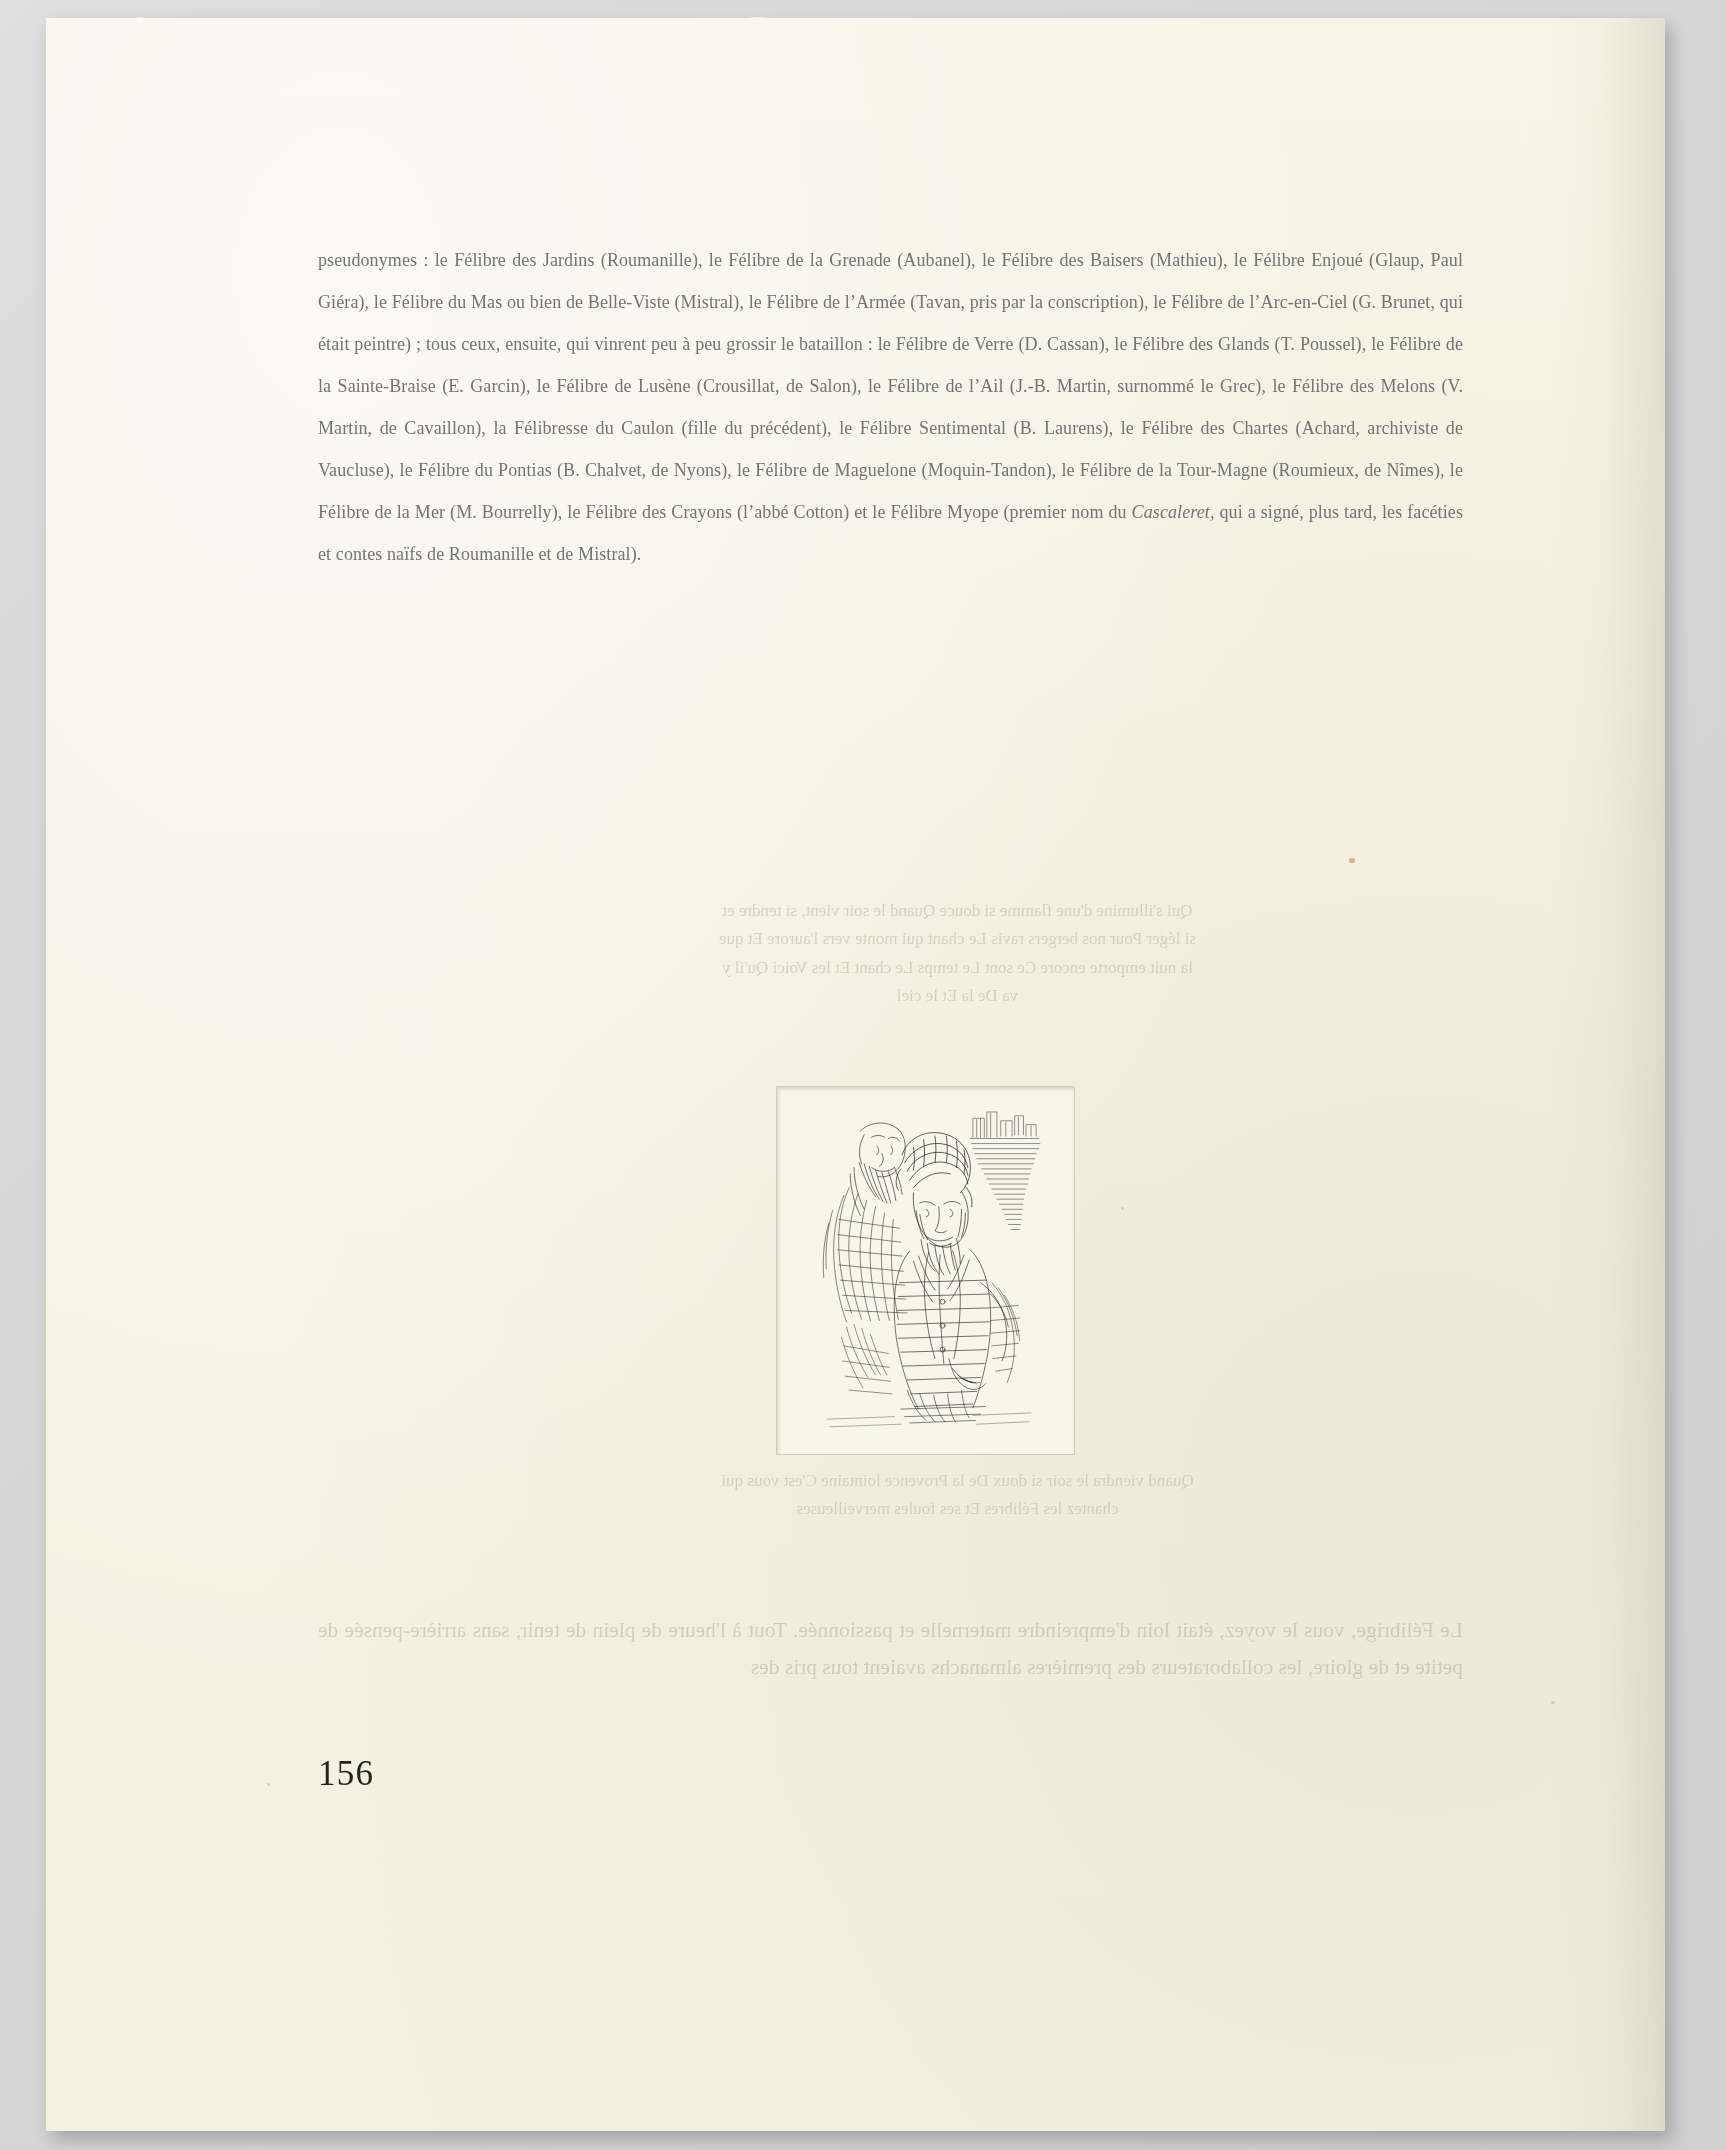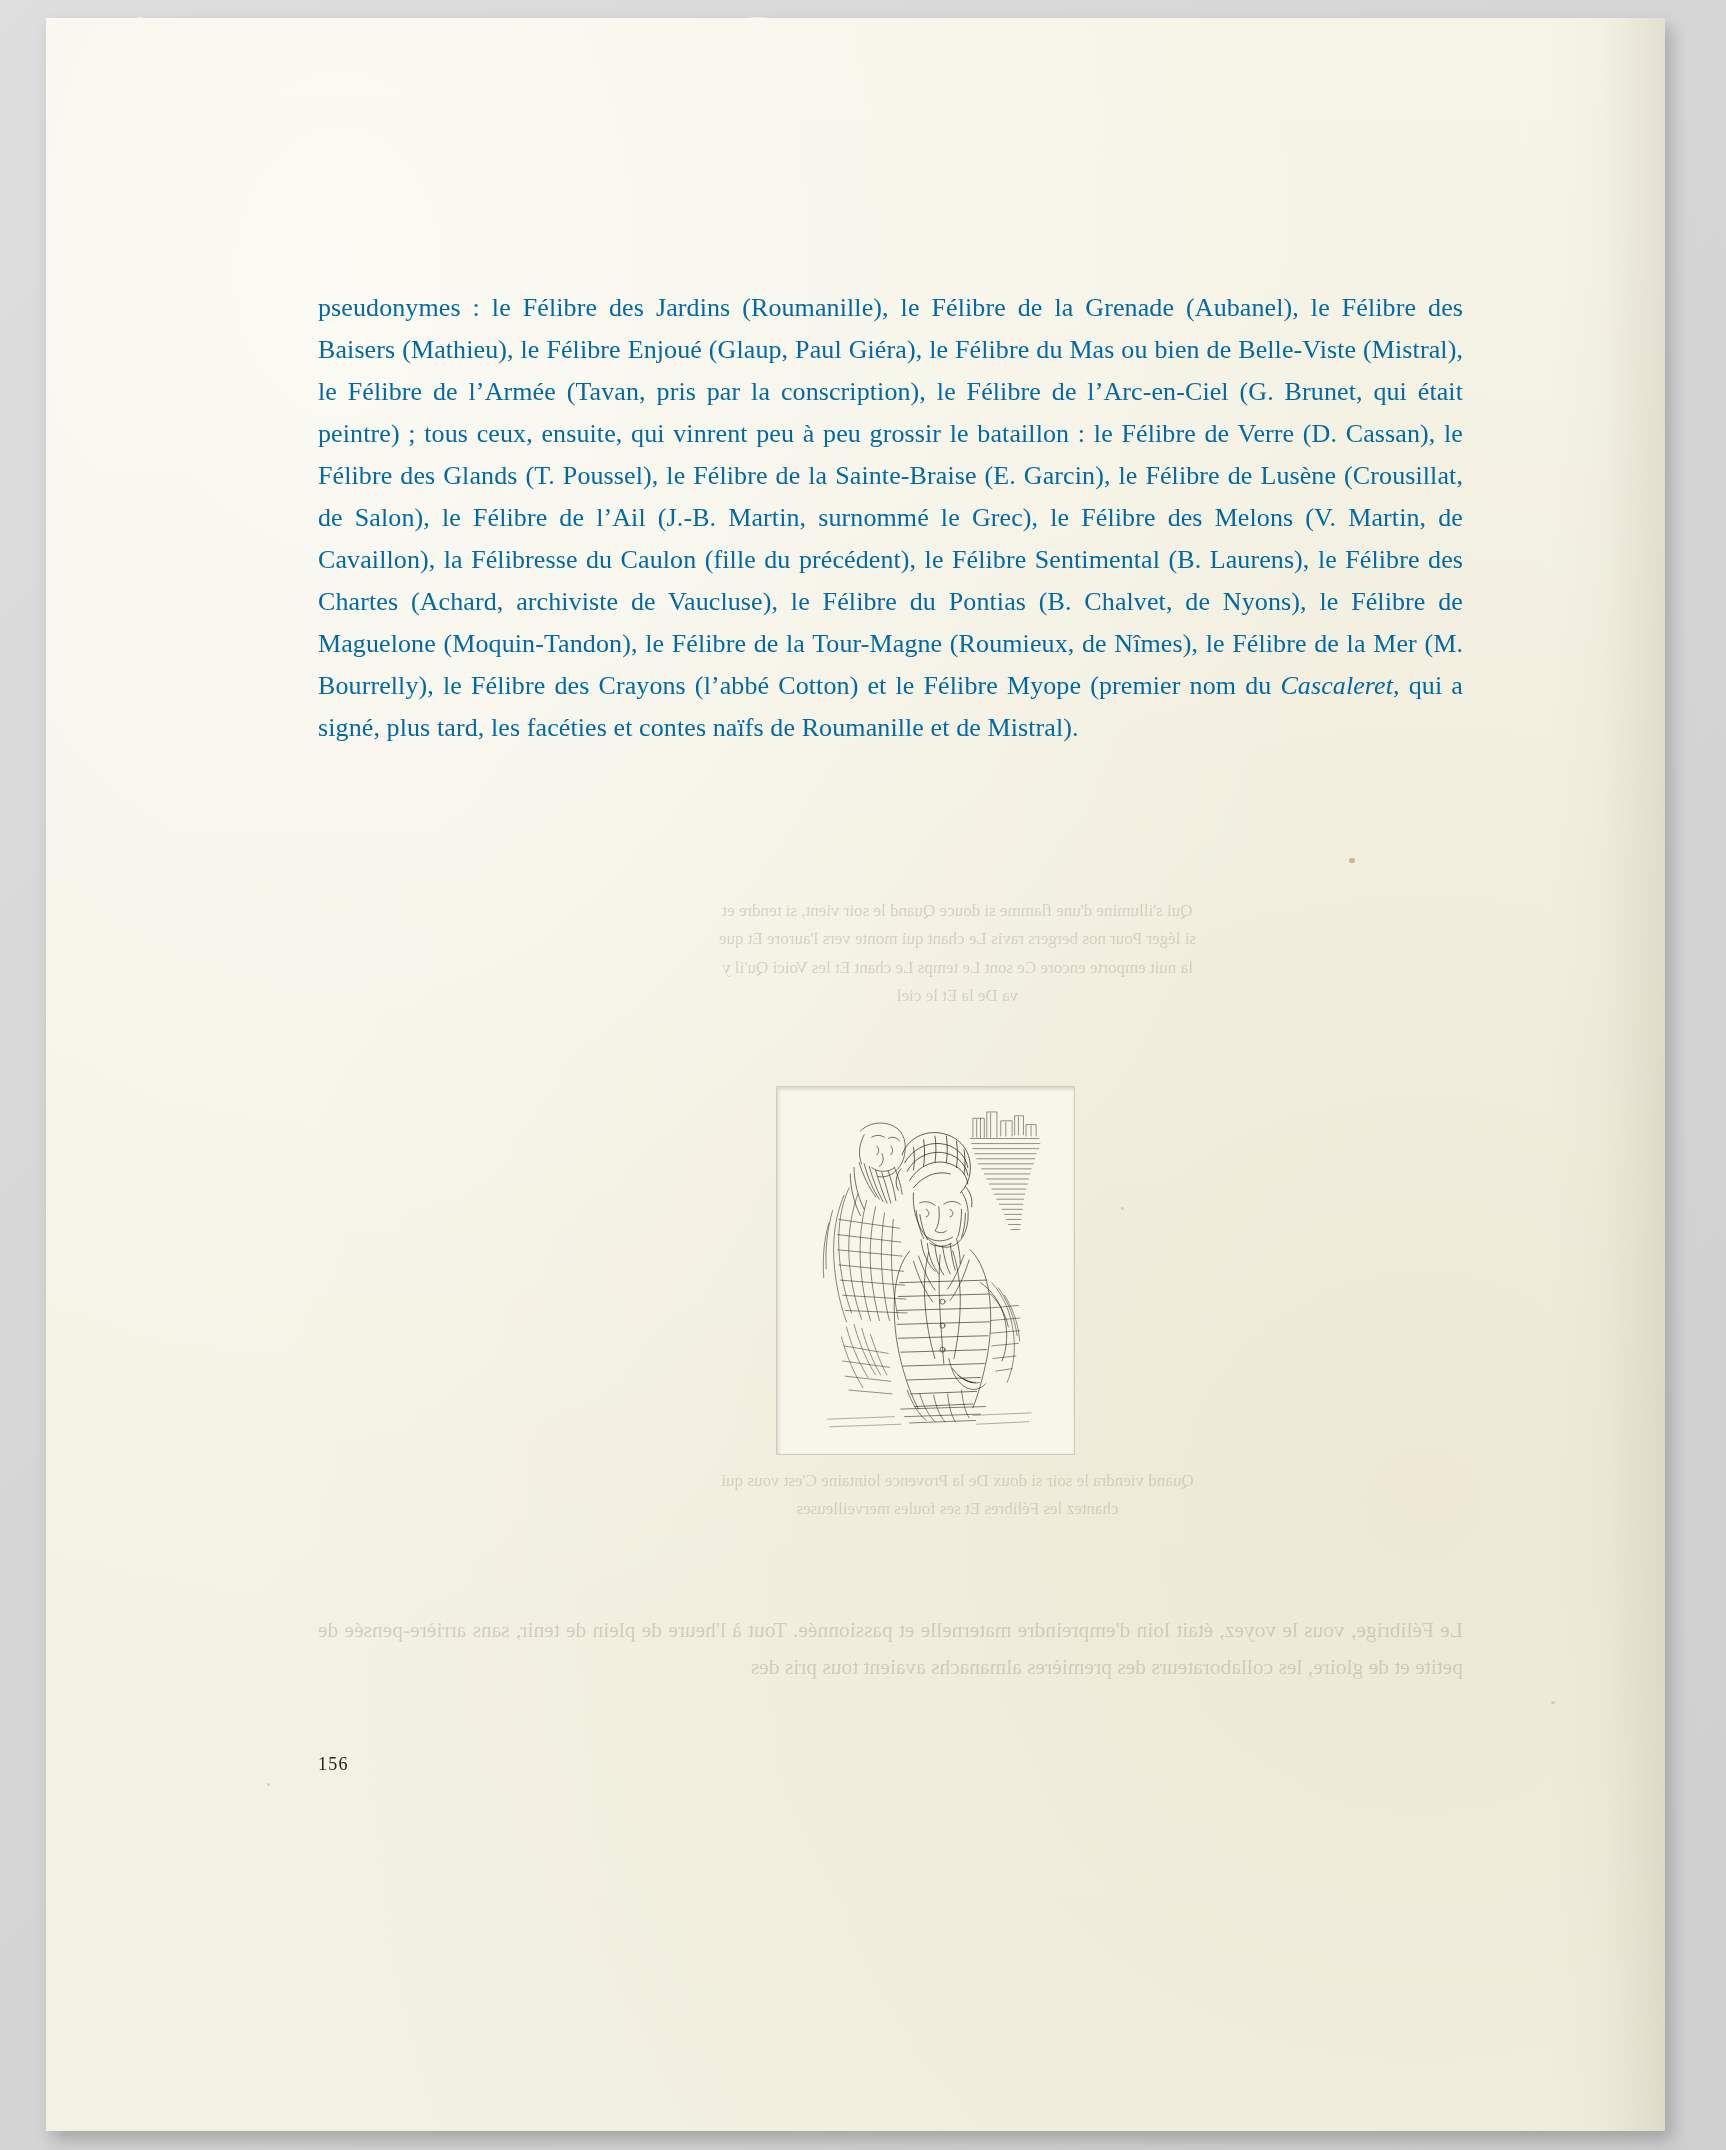--- a/index.html
+++ b/index.html
@@ -71,27 +71,26 @@
     background: linear-gradient(270deg, rgba(180,176,156,0.30) 0%, rgba(180,176,156,0.05) 55%, rgba(0,0,0,0) 100%);
     pointer-events: none;
   }
 
   
   #textblock {
     position: absolute;
     left: 272px;
     top: 221px;
     width: 1145px;
-    font-size: 26px;
+    font-size: 18px;
     line-height: 42px;
-    color: #0369a1;
+    color: #737373;
     text-align: justify;
     text-justify: inter-word;
     letter-spacing: 0.1px;
-    margin-top: 48px;
   }
   #textblock p { margin: 0; }
   .ital { font-style: italic; }
 
   
   #etching-wrap {
     position: absolute;
     left: 731px;
     top: 1069px;
     width: 297px;
@@ -145,21 +144,21 @@
     line-height: 37px;
     text-align: justify;
     color: #b5b2a0;
   }
 
   
   #folio {
     position: absolute;
     left: 272px;
     top: 1736px;
-    font-size: 18px;
+    font-size: 35px;
     letter-spacing: 1.3px;
     color: #24241f;
   }
 
   
   .speck {
     position: absolute;
     background: #b9a98c;
     border-radius: 50%;
     opacity: 0.5;

